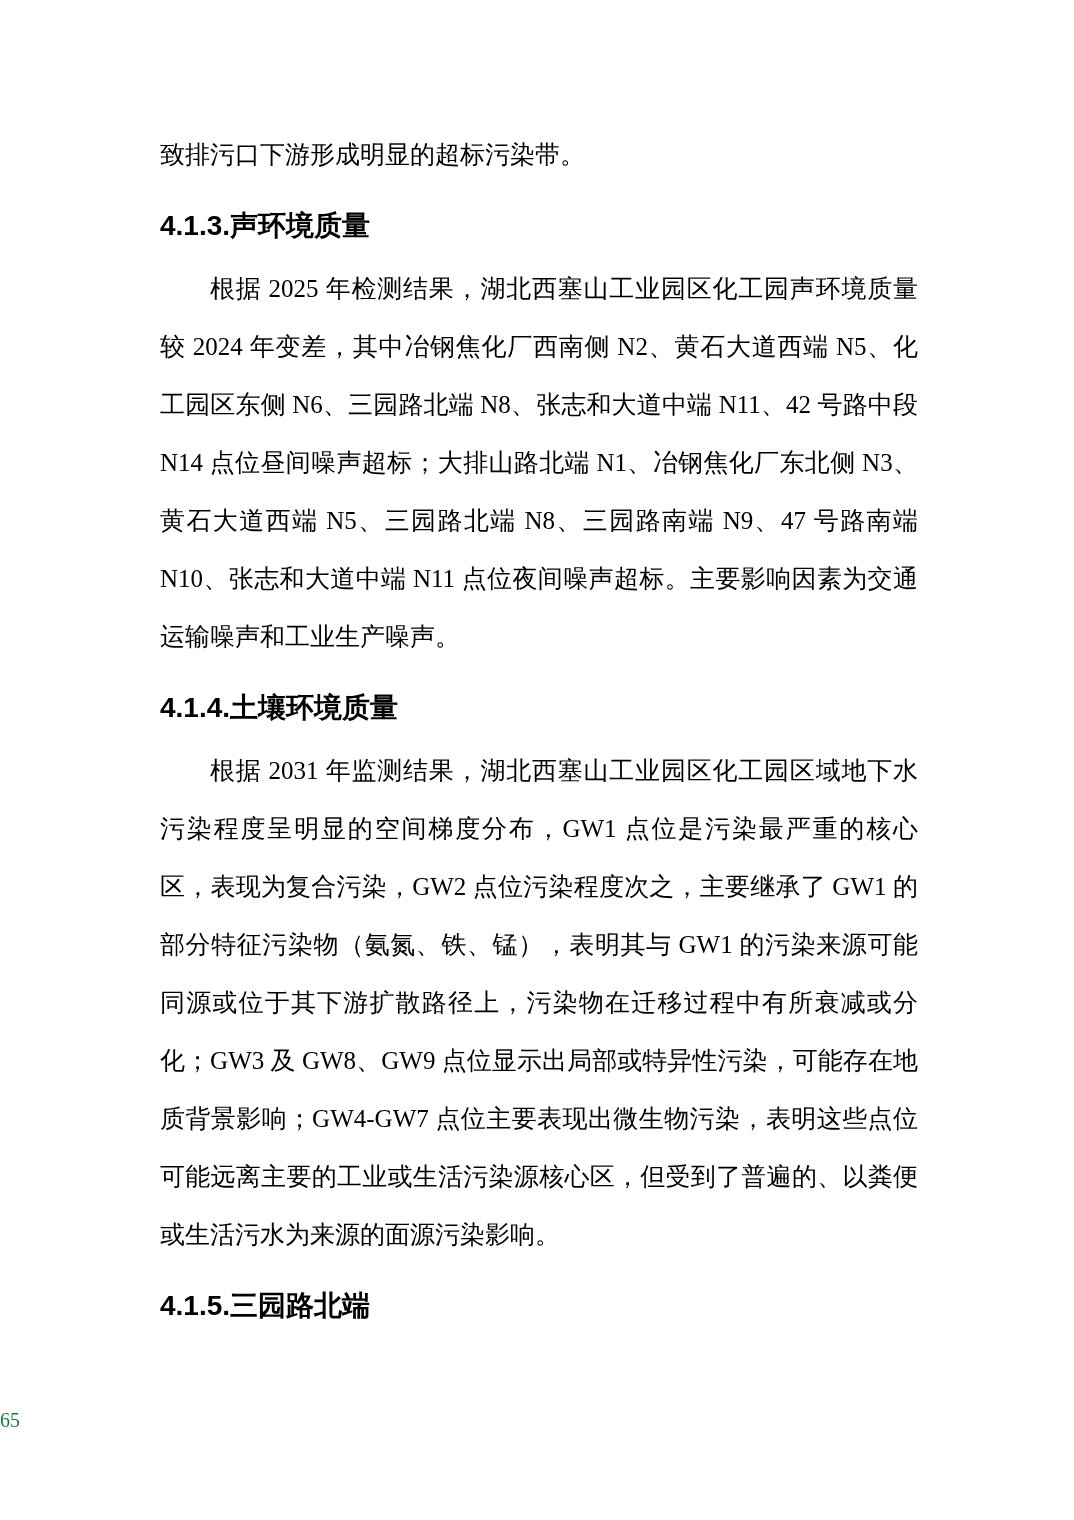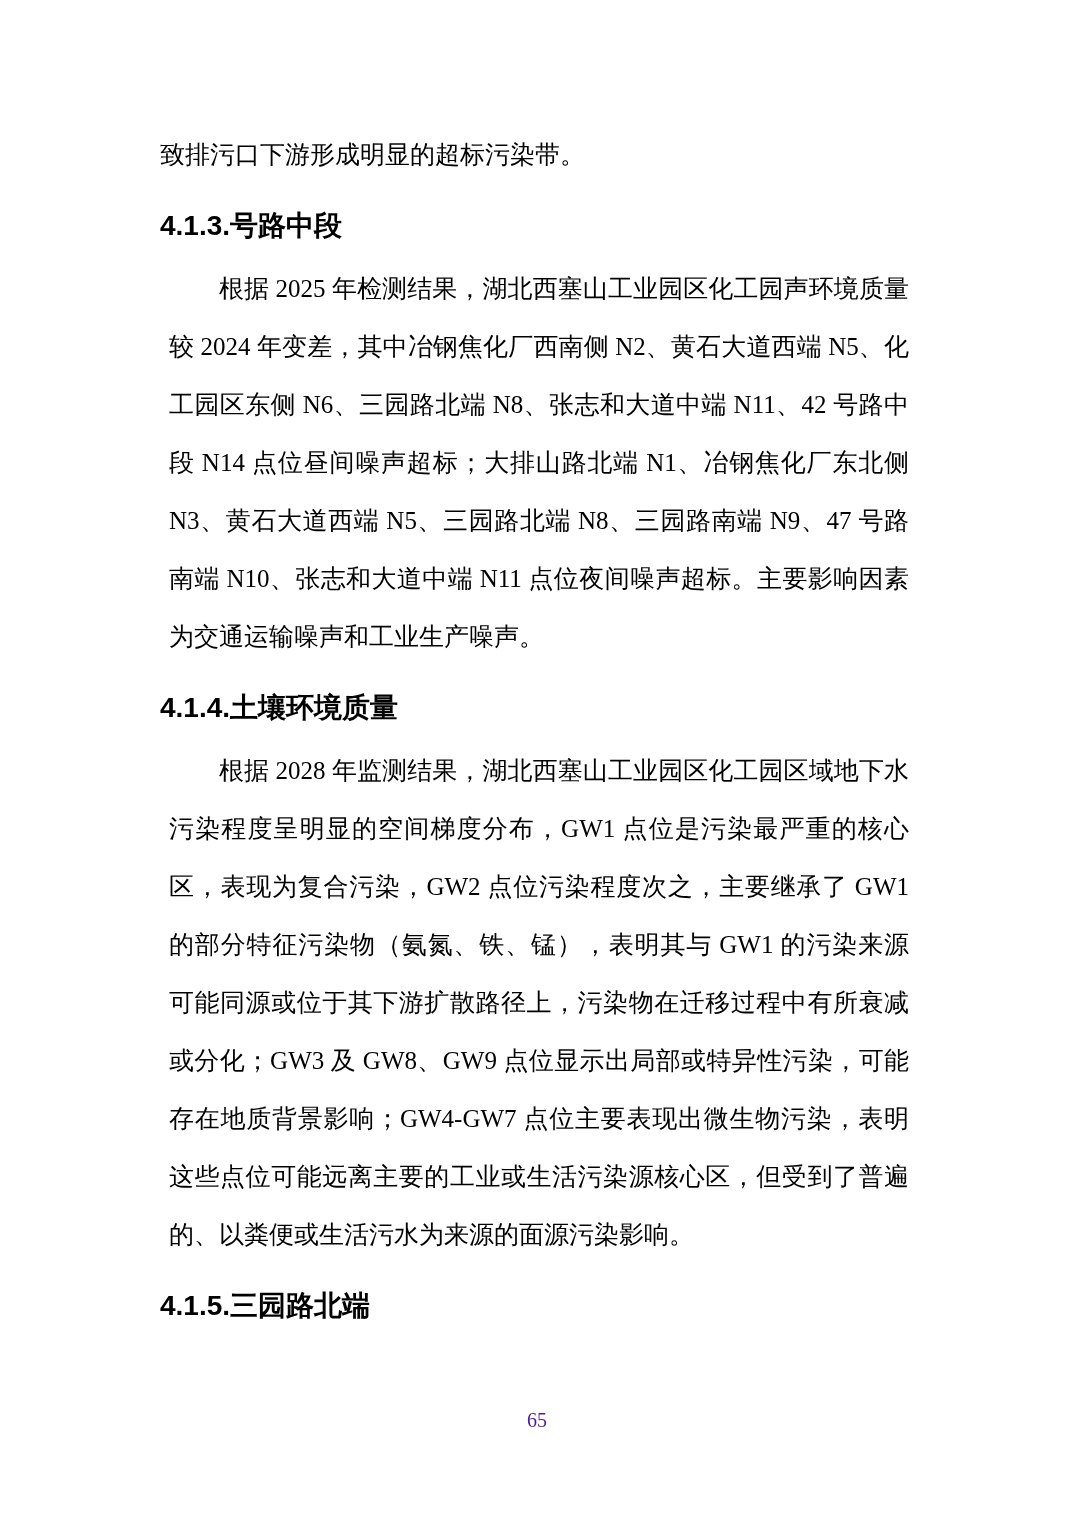--- a/index.html
+++ b/index.html
@@ -19,21 +19,21 @@
     border-radius: 8px;
   }
   .body-text {
     font-family: "Liberation Serif", "DejaVu Serif", serif;
     font-size: 25px;
     line-height: 58px;
     text-align: justify;
     color: #000000;
   }
   .para {
-    margin: 9px;
+    margin: 0;
     text-indent: 2em;
     text-align: justify;
   }
   .para.no-indent {
     text-indent: 0;
   }
   .section-heading {
     font-family: "Liberation Sans", "DejaVu Sans", sans-serif;
     font-weight: bold;
     font-size: 28px;
@@ -44,43 +44,42 @@
     margin: 24px 0 16px 0;
   }
   .leading-para {
     margin: 0;
   }
   .page-footer {
     position: absolute;
     bottom: 88px;
     left: 0;
     width: 100%;
-    text-align: center;
     font-family: "Liberation Serif", "DejaVu Serif", serif;
     font-size: 20px;
-    color: #4c1d95;
+    color: #15803d;
   }
 </style>
 </head>
 <body>
 
 <div class="page">
 
   <div class="body-text">
 
     <p class="para no-indent leading-para">致排污口下游形成明显的超标污染带。</p>
 
     <div>
-      <h2 class="section-heading">4.1.3.号路中段</h2>
+      <h2 class="section-heading">4.1.3.声环境质量</h2>
       <p class="para">根据 2025 年检测结果，湖北西塞山工业园区化工园声环境质量较 2024 年变差，其中冶钢焦化厂西南侧 N2、黄石大道西端 N5、化工园区东侧 N6、三园路北端 N8、张志和大道中端 N11、42 号路中段 N14 点位昼间噪声超标；大排山路北端 N1、冶钢焦化厂东北侧 N3、黄石大道西端 N5、三园路北端 N8、三园路南端 N9、47 号路南端 N10、张志和大道中端 N11 点位夜间噪声超标。主要影响因素为交通运输噪声和工业生产噪声。</p>
     </div>
 
     <div>
       <h2 class="section-heading">4.1.4.土壤环境质量</h2>
-      <p class="para">根据 2028 年监测结果，湖北西塞山工业园区化工园区域地下水污染程度呈明显的空间梯度分布，GW1 点位是污染最严重的核心区，表现为复合污染，GW2 点位污染程度次之，主要继承了 GW1 的部分特征污染物（氨氮、铁、锰），表明其与 GW1 的污染来源可能同源或位于其下游扩散路径上，污染物在迁移过程中有所衰减或分化；GW3 及 GW8、GW9 点位显示出局部或特异性污染，可能存在地质背景影响；GW4-GW7 点位主要表现出微生物污染，表明这些点位可能远离主要的工业或生活污染源核心区，但受到了普遍的、以粪便或生活污水为来源的面源污染影响。</p>
+      <p class="para">根据 2031 年监测结果，湖北西塞山工业园区化工园区域地下水污染程度呈明显的空间梯度分布，GW1 点位是污染最严重的核心区，表现为复合污染，GW2 点位污染程度次之，主要继承了 GW1 的部分特征污染物（氨氮、铁、锰），表明其与 GW1 的污染来源可能同源或位于其下游扩散路径上，污染物在迁移过程中有所衰减或分化；GW3 及 GW8、GW9 点位显示出局部或特异性污染，可能存在地质背景影响；GW4-GW7 点位主要表现出微生物污染，表明这些点位可能远离主要的工业或生活污染源核心区，但受到了普遍的、以粪便或生活污水为来源的面源污染影响。</p>
     </div>
 
     <div>
       <h2 class="section-heading">4.1.5.三园路北端</h2>
     </div>
 
   </div>
 
   <div class="page-footer">65</div>
 

